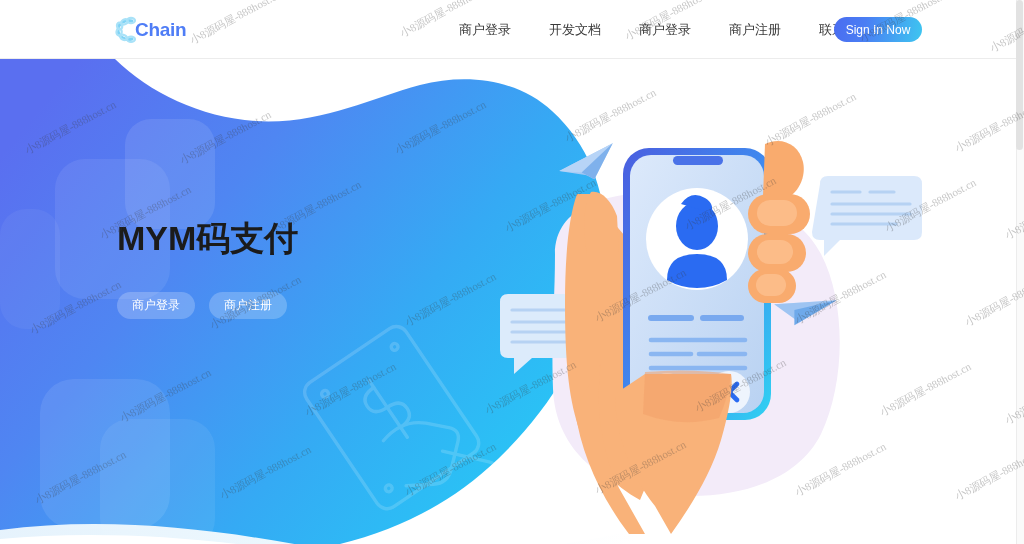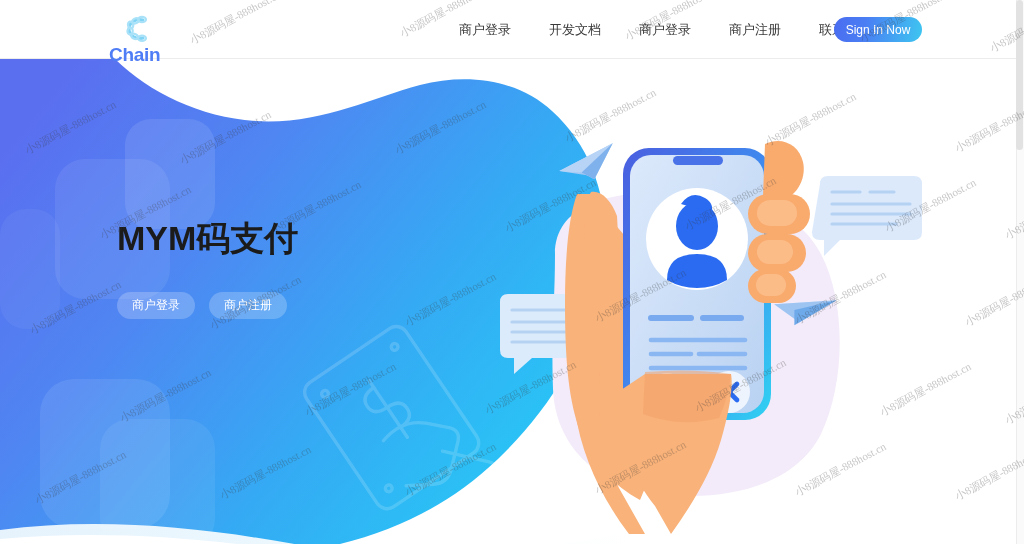--- a/index.html
+++ b/index.html
@@ -9,21 +9,21 @@
     background:#ffffff;
   }
   #page { position:relative; width:1024px; height:544px; overflow:hidden; background:#fff; }
 
   
   #header {
     position:absolute; top:0; left:0; width:1016px; height:59px;
     background:#ffffff; border-bottom:1px solid #ececec;
     z-index:60;
   }
-  #logo { position:absolute; left:112px; top:14px; display:flex; align-items:center; height:32px;flex-direction:column; }
+  #logo { position:absolute; left:112px; top:14px; display:flex; align-items:center; height:32px; }
   #logo .mark { width:26px; height:30px; position:relative; }
   #logo .mark svg { display:block; }
   #logo .wordmark {
     font-size:19px; font-weight:bold; color:#4f7df6; letter-spacing:-0.3px;
     margin-left:-3px;
   }
   #nav { position:absolute; right:126px; top:0; height:59px; display:flex; align-items:center; gap:0; }
   #nav .nav-item {
     font-size:13px; color:#3a3a3a; padding:0 19px; cursor:pointer; white-space:nowrap;
   }

